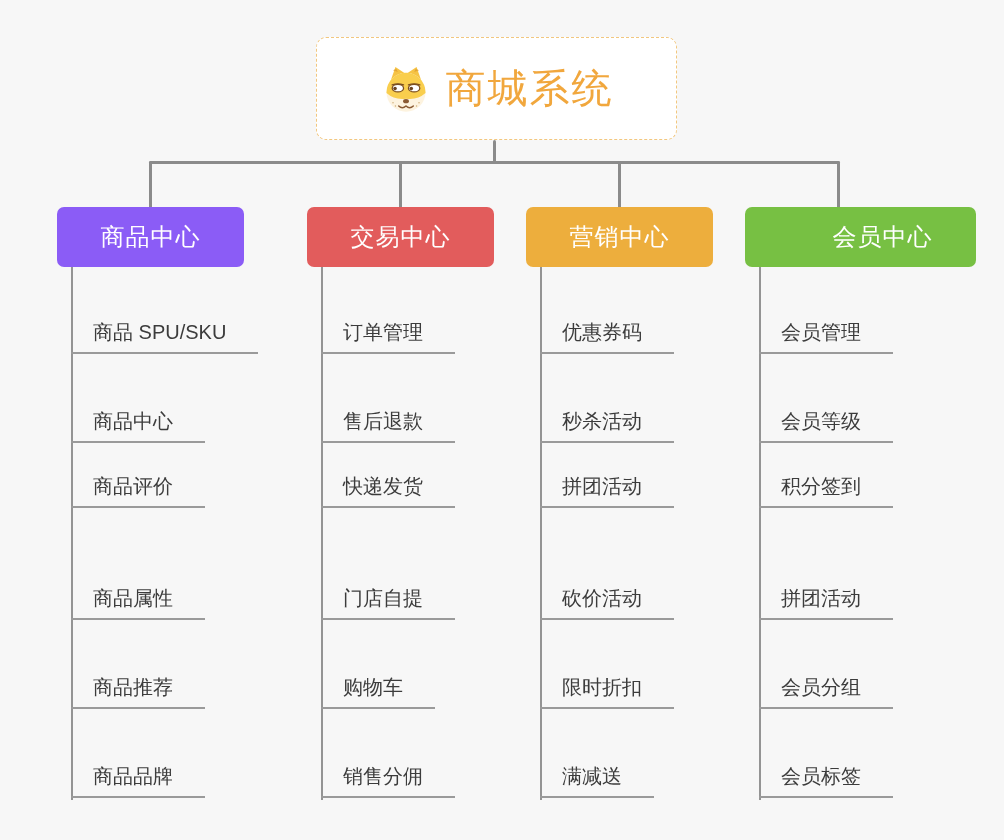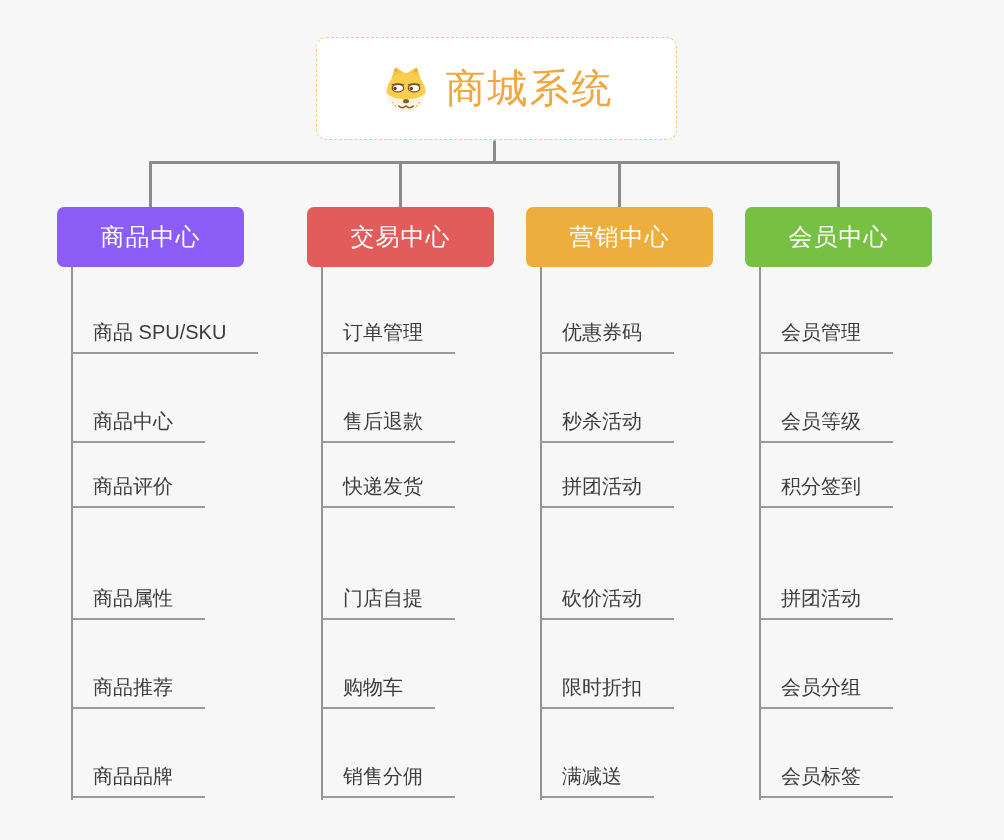--- a/index.html
+++ b/index.html
@@ -84,21 +84,21 @@
   <div class="line stub"></div>
   <div class="line hline"></div>
   <div class="line drop d0"></div>
   <div class="line drop d1"></div>
   <div class="line drop d2"></div>
   <div class="line drop d3"></div>
 
   <div class="branch-box b0" style="background-color: #8b5cf6;">商品中心</div>
   <div class="branch-box b1" style="background-color: rgb(226, 92, 92);">交易中心</div>
   <div class="branch-box b2" style="background-color: rgb(237, 174, 61);">营销中心</div>
-  <div class="branch-box b3" style="background-color: rgb(119, 192, 67);">会员中心</div>
+  <div class="branch-box b3" style="background-color: rgb(119, 192, 67); padding-left: 44px;">会员中心</div>
 
   <div class="spine s0"></div>
   <div class="spine s1"></div>
   <div class="spine s2"></div>
   <div class="spine s3"></div>
 
   <div class="item c0 r0">商品 SPU/SKU</div>
   <div class="item c0 r1">商品中心</div>
   <div class="item c0 r2">商品评价</div>
   <div class="item c0 r3">商品属性</div>

